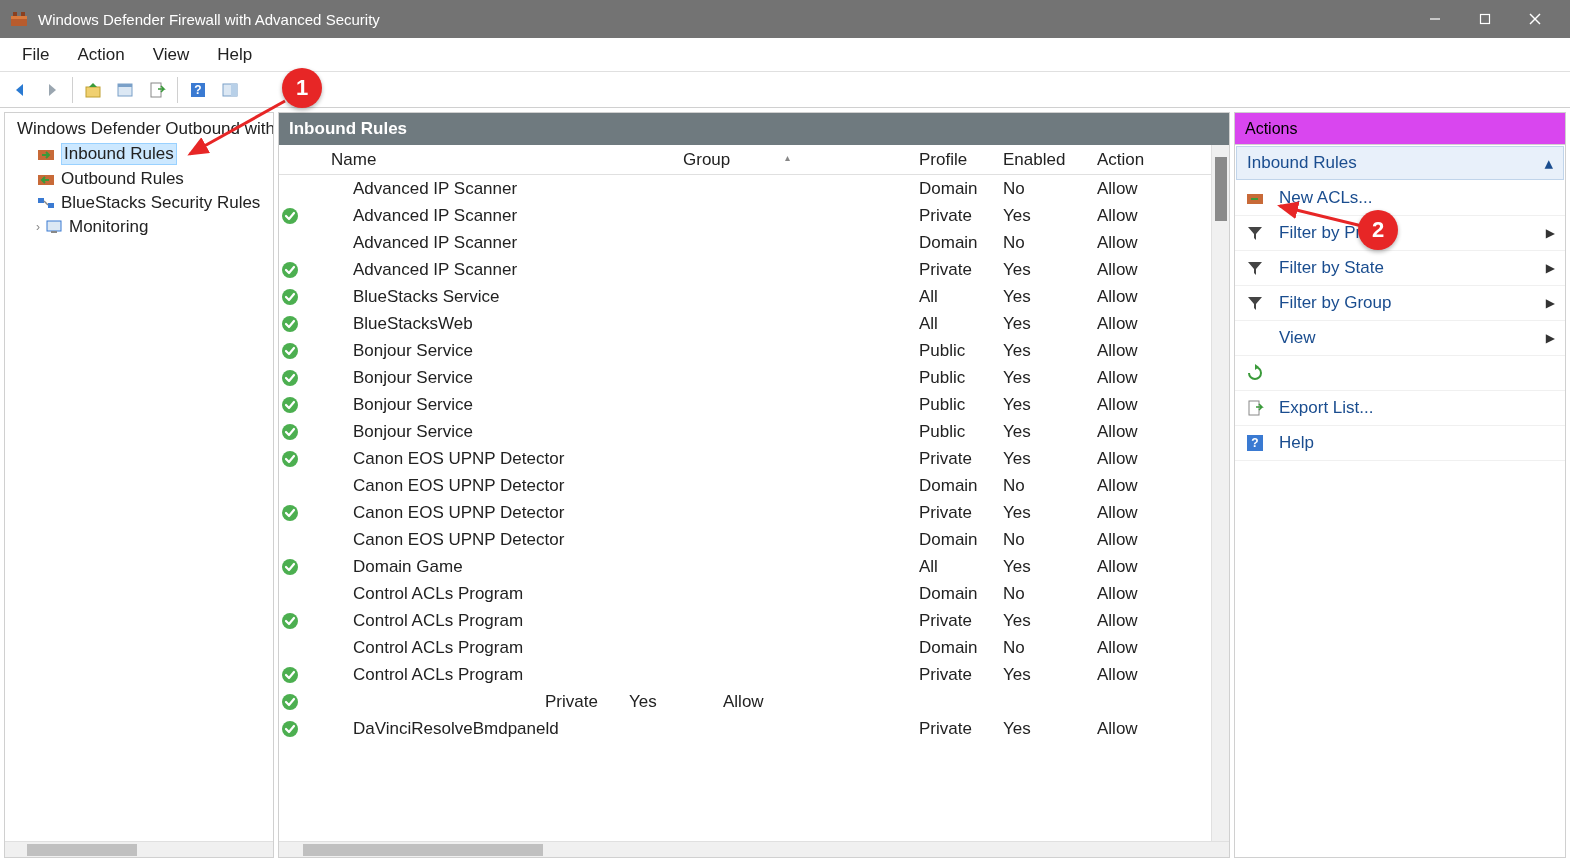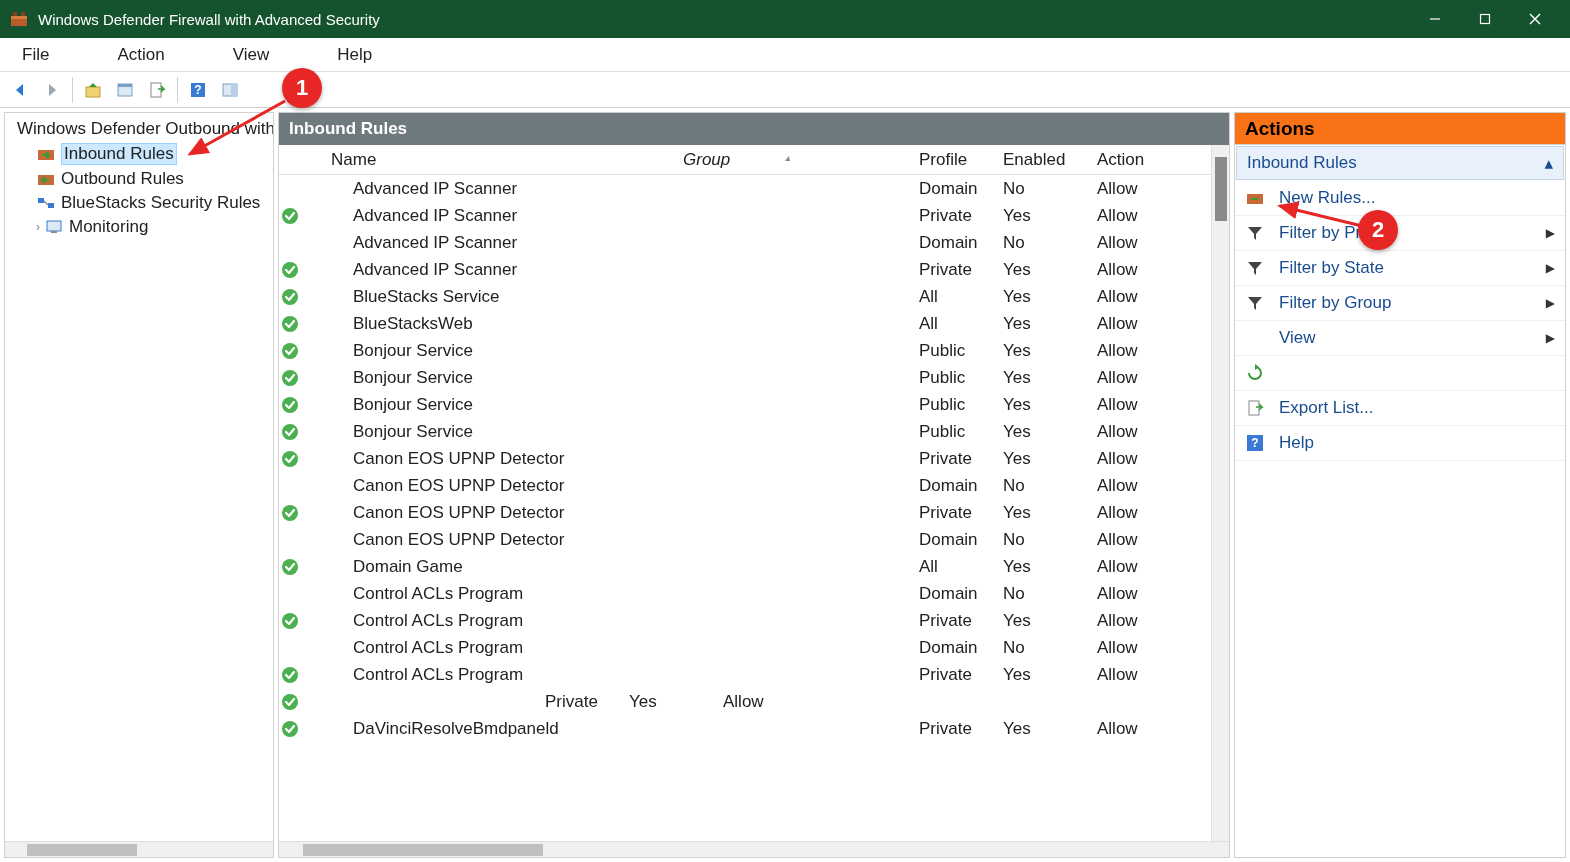--- a/index.html
+++ b/index.html
@@ -1,27 +1,27 @@
 <!DOCTYPE html>
 <html><head>
 <meta charset="utf-8">
 <style>
 * { box-sizing: border-box; margin: 0; padding: 0; font-family: "Segoe UI", Arial, sans-serif; }
 body { background: #f0f0f0; overflow: hidden; width: 1570px; height: 862px; position: relative; }
 
 
-.titlebar { height: 38px; background: #14532d; display: flex; align-items: center; padding: 0 10px; color: #fff; }
+.titlebar { height: 38px; background: #737373; display: flex; align-items: center; padding: 0 10px; color: #fff; }
 .titlebar .appicon { width: 18px; height: 18px; margin-right: 10px; }
 .titlebar .title { font-size: 15px; flex: 1; }
 .titlebar .winbtns { display: flex; }
 .titlebar .winbtn { width: 50px; height: 38px; display: flex; align-items: center; justify-content: center; color: #fff; }
 .titlebar .winbtn svg { width: 12px; height: 12px; }
 
 
-.menubar { height: 34px; background: #fff; border-bottom: 1px solid #e0e0e0; display: flex; align-items: center; padding: 0 8px; gap: 40px; }
+.menubar { height: 34px; background: #fff; border-bottom: 1px solid #e0e0e0; display: flex; align-items: center; padding: 0 8px; }
 .menubar .menuitem { padding: 6px 14px; font-size: 17px; color: #222; cursor: default; }
 
 
 .toolbar { height: 36px; background: #fff; border-bottom: 1px solid #d0d0d0; display: flex; align-items: center; padding: 0 6px; gap: 4px; }
 .toolbar .tbtn { width: 28px; height: 28px; display: flex; align-items: center; justify-content: center; }
 .toolbar .sep { width: 1px; height: 26px; background: #d0d0d0; margin: 0 2px; }
 
 
 .mainarea { display: flex; height: calc(100% - 38px - 34px - 36px); padding: 4px; gap: 4px; background: #fff; }
 .panel { border: 1px solid #d0d0d0; background: #fff; display: flex; flex-direction: column; overflow: hidden; }
@@ -44,35 +44,35 @@
 .rules-header { height: 32px; background: #6f7a7f; color: #fff; display: flex; align-items: center; padding: 0 10px; font-size: 17px; font-weight: 600; }
 .rules-body { flex: 1; display: flex; overflow: hidden; position: relative; }
 .rules-scroll-h { height: 16px; background: #f0f0f0; position: relative; border-top: 1px solid #e0e0e0; }
 .rules-scroll-h .thumb { position: absolute; left: 24px; top: 2px; height: 12px; width: 240px; background: #c0c0c0; }
 
 
 .rules-table { flex: 1; overflow: hidden; }
 .thead { display: flex; height: 30px; border-bottom: 1px solid #e0e0e0; font-size: 17px; color: #222; align-items: center; }
 .th, .td { padding: 0 8px; overflow: hidden; white-space: nowrap; text-overflow: ellipsis; }
 .col-name { width: 352px; padding-left: 8px; margin-left: 44px; }
-.col-group { width: 236px; font-style: italic; }
+.col-group { width: 236px; }
 .col-profile { width: 84px; }
 .col-enabled { width: 94px; }
 .col-action { width: 66px; }
 .th.col-group { position: relative; }
 .sort-caret { position: absolute; left: 110px; top: 2px; font-size: 10px; color: #888; }
 .tbody { overflow: hidden; }
 .trow { display: flex; height: 27px; align-items: center; font-size: 17px; color: #222; }
 .trow .status { width: 22px; display: flex; justify-content: center; }
 .trow .td.col-name { width: 330px; }
 .vscroll { width: 18px; background: #f0f0f0; position: relative; border-left: 1px solid #e0e0e0; }
 .vscroll .thumb { position: absolute; top: 12px; left: 3px; width: 12px; height: 64px; background: #8a8a8a; }
 
 
-.actions-header { height: 32px; border-bottom: 1px solid #d0d0d0; display: flex; align-items: center; padding: 0 10px; font-size: 19px; font-weight: 700; background: #f97316; }
+.actions-header { height: 32px; border-bottom: 1px solid #d0d0d0; display: flex; align-items: center; padding: 0 10px; font-size: 16px; font-weight: 400; background: #d946ef; }
 .actions-section-hdr { height: 34px; background: #e8f0fa; border: 1px solid #c0d4ea; display: flex; align-items: center; justify-content: space-between; padding: 0 10px; font-size: 17px; color: #1a4d8f; margin: 1px; }
 .actions-list { padding: 0; }
 .action-item { display: flex; align-items: center; height: 35px; padding: 0 10px; font-size: 17px; color: #1a4d8f; border-bottom: 1px solid #f0f0f0; }
 .action-item .aicon { width: 20px; height: 20px; margin-right: 14px; display: flex; align-items: center; justify-content: center; }
 .action-item .albl { flex: 1; }
 .action-item .achev { color: #333; font-size: 12px; }
 .action-item.noicon .aicon { visibility: hidden; }
 
 
 .anno-bubble { position: absolute; width: 40px; height: 40px; border-radius: 50%; background: #e72626; color: #fff; font-size: 22px; font-weight: bold; display: flex; align-items: center; justify-content: center; z-index: 10; box-shadow: 0 2px 4px rgba(0,0,0,0.3); }
@@ -486,21 +486,21 @@
       <span>▴</span>
     </div>
     <div class="actions-list" id="actions-list">
         <div class="action-item">
           <span class="aicon">
             <svg width="18" height="18" viewBox="0 0 18 18">
               <rect x="1" y="5" width="16" height="10" fill="#c86a38"></rect>
               <path d="M5 10 L12 10" stroke="#3a9a3a" stroke-width="2"></path>
             </svg>
           </span>
-          <span class="albl">New Rules...</span>
+          <span class="albl">New ACLs...</span>
         </div>
         <div class="action-item">
           <span class="aicon">
             <svg width="18" height="18" viewBox="0 0 18 18">
               <path d="M2 3 L16 3 L10 10 L10 16 L8 14 L8 10 Z" fill="#444"></path>
             </svg>
           </span>
           <span class="albl">Filter by Profile</span>
           <span class="achev">▶</span>
         </div>

